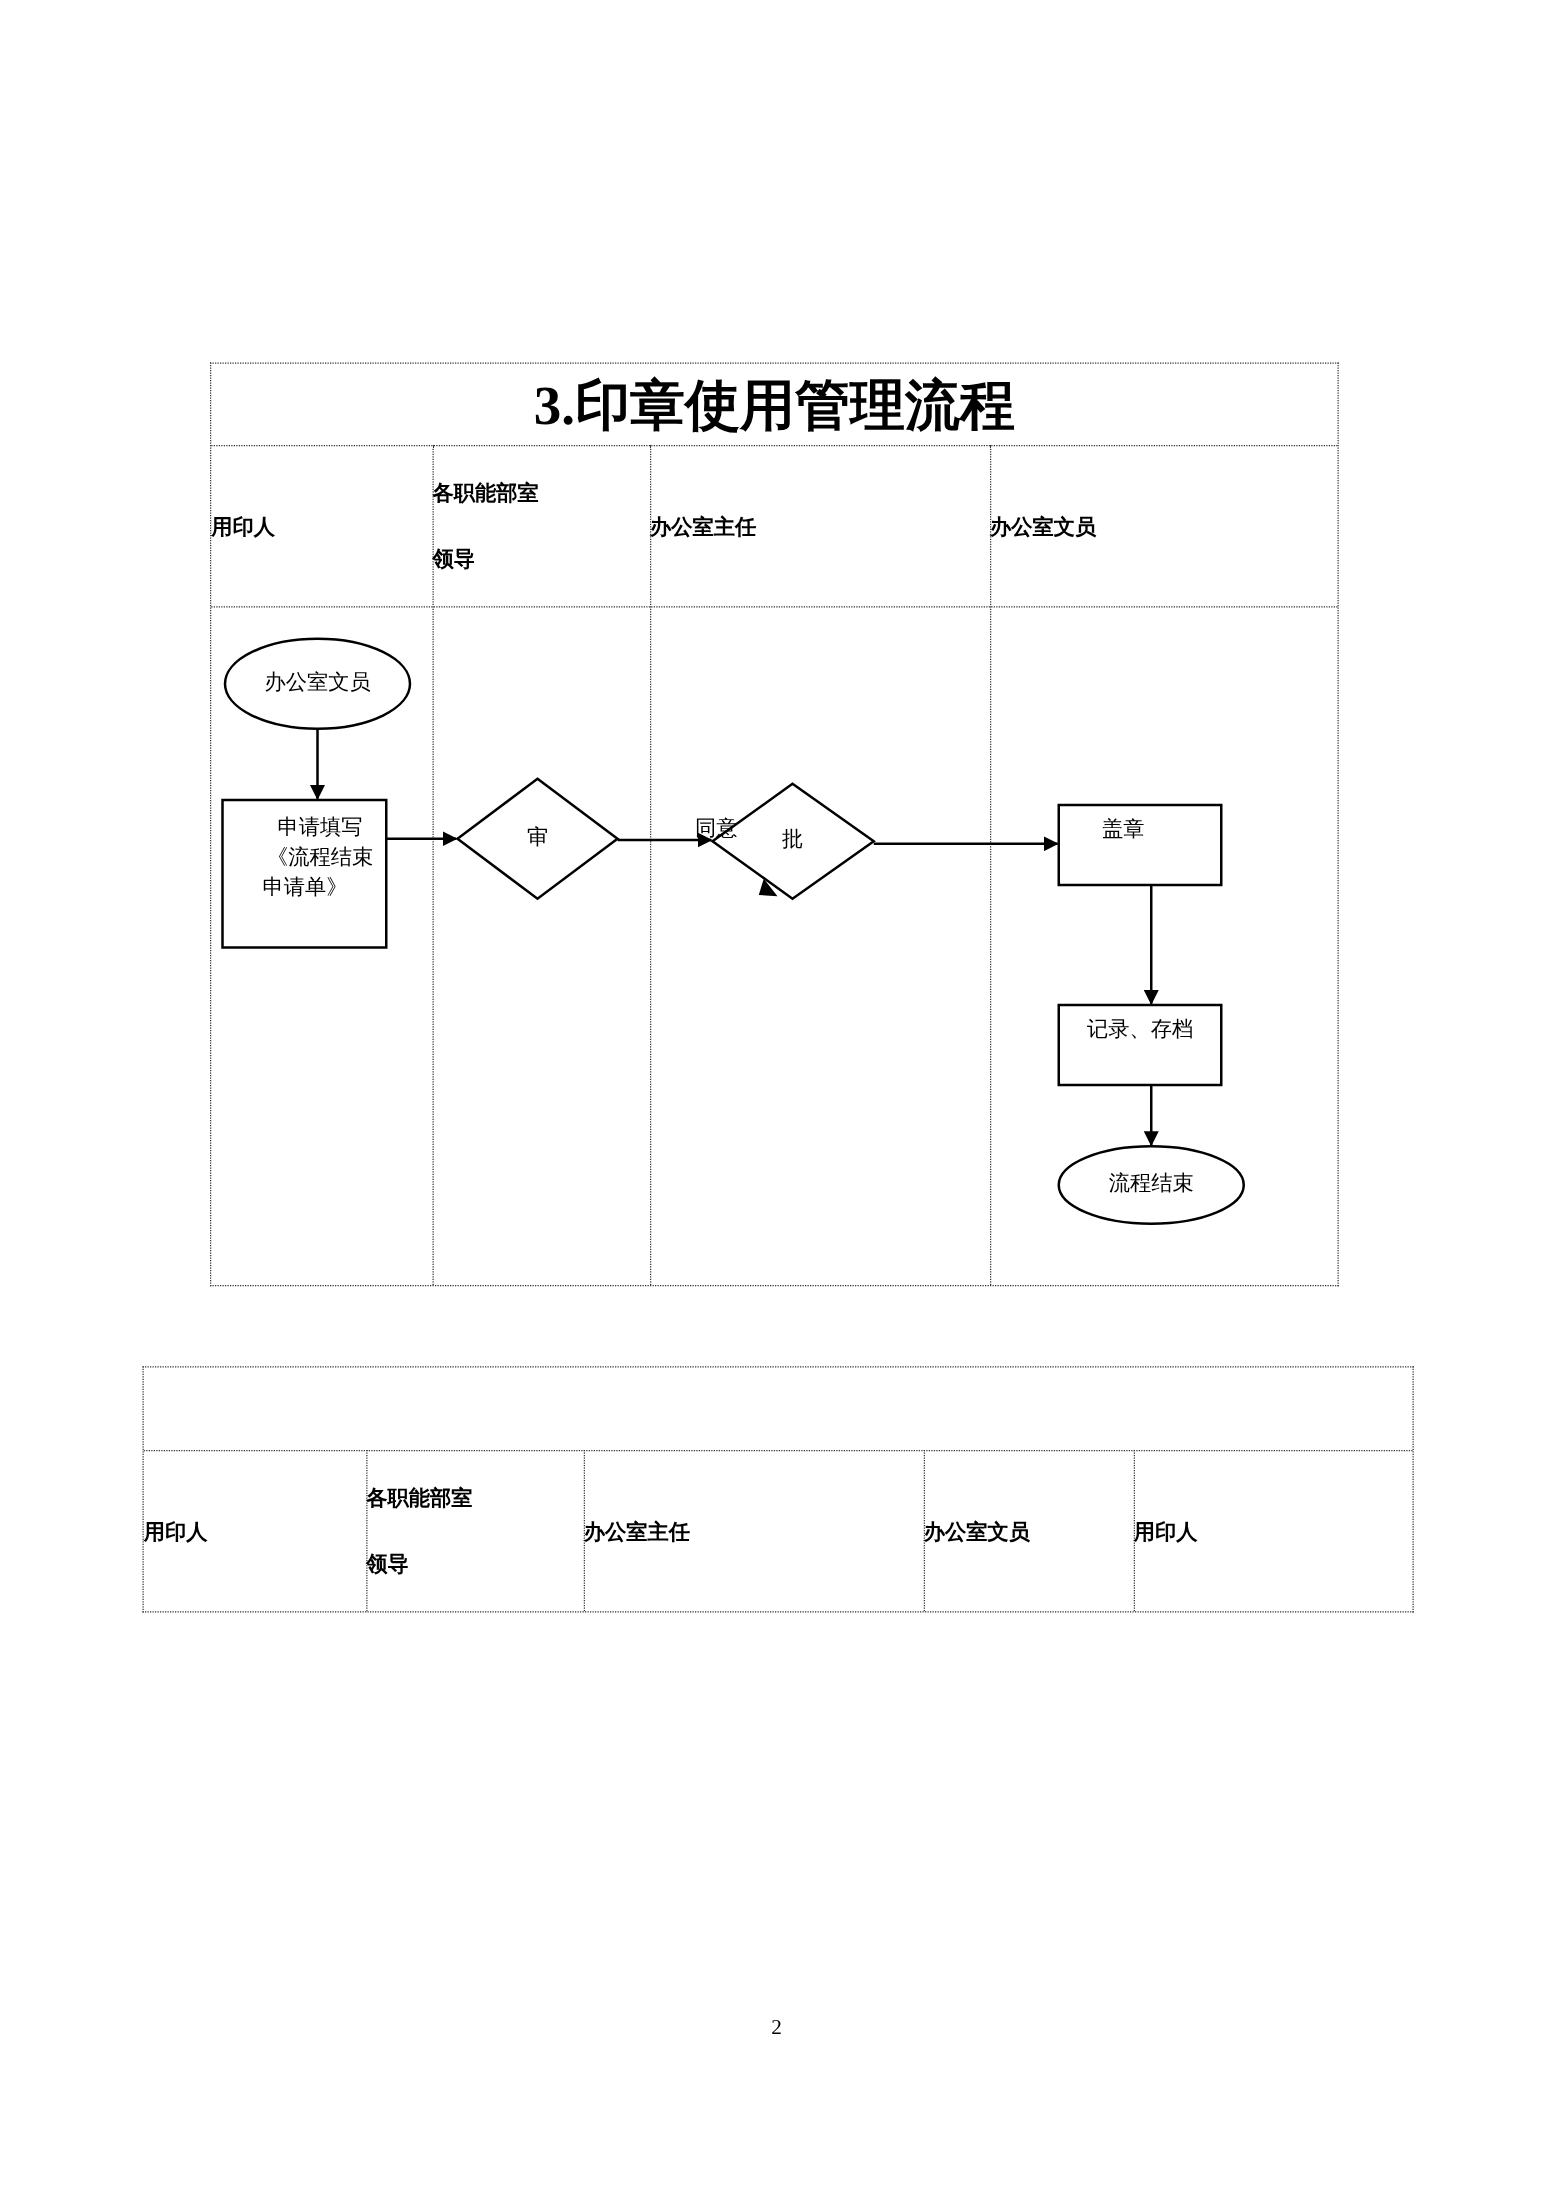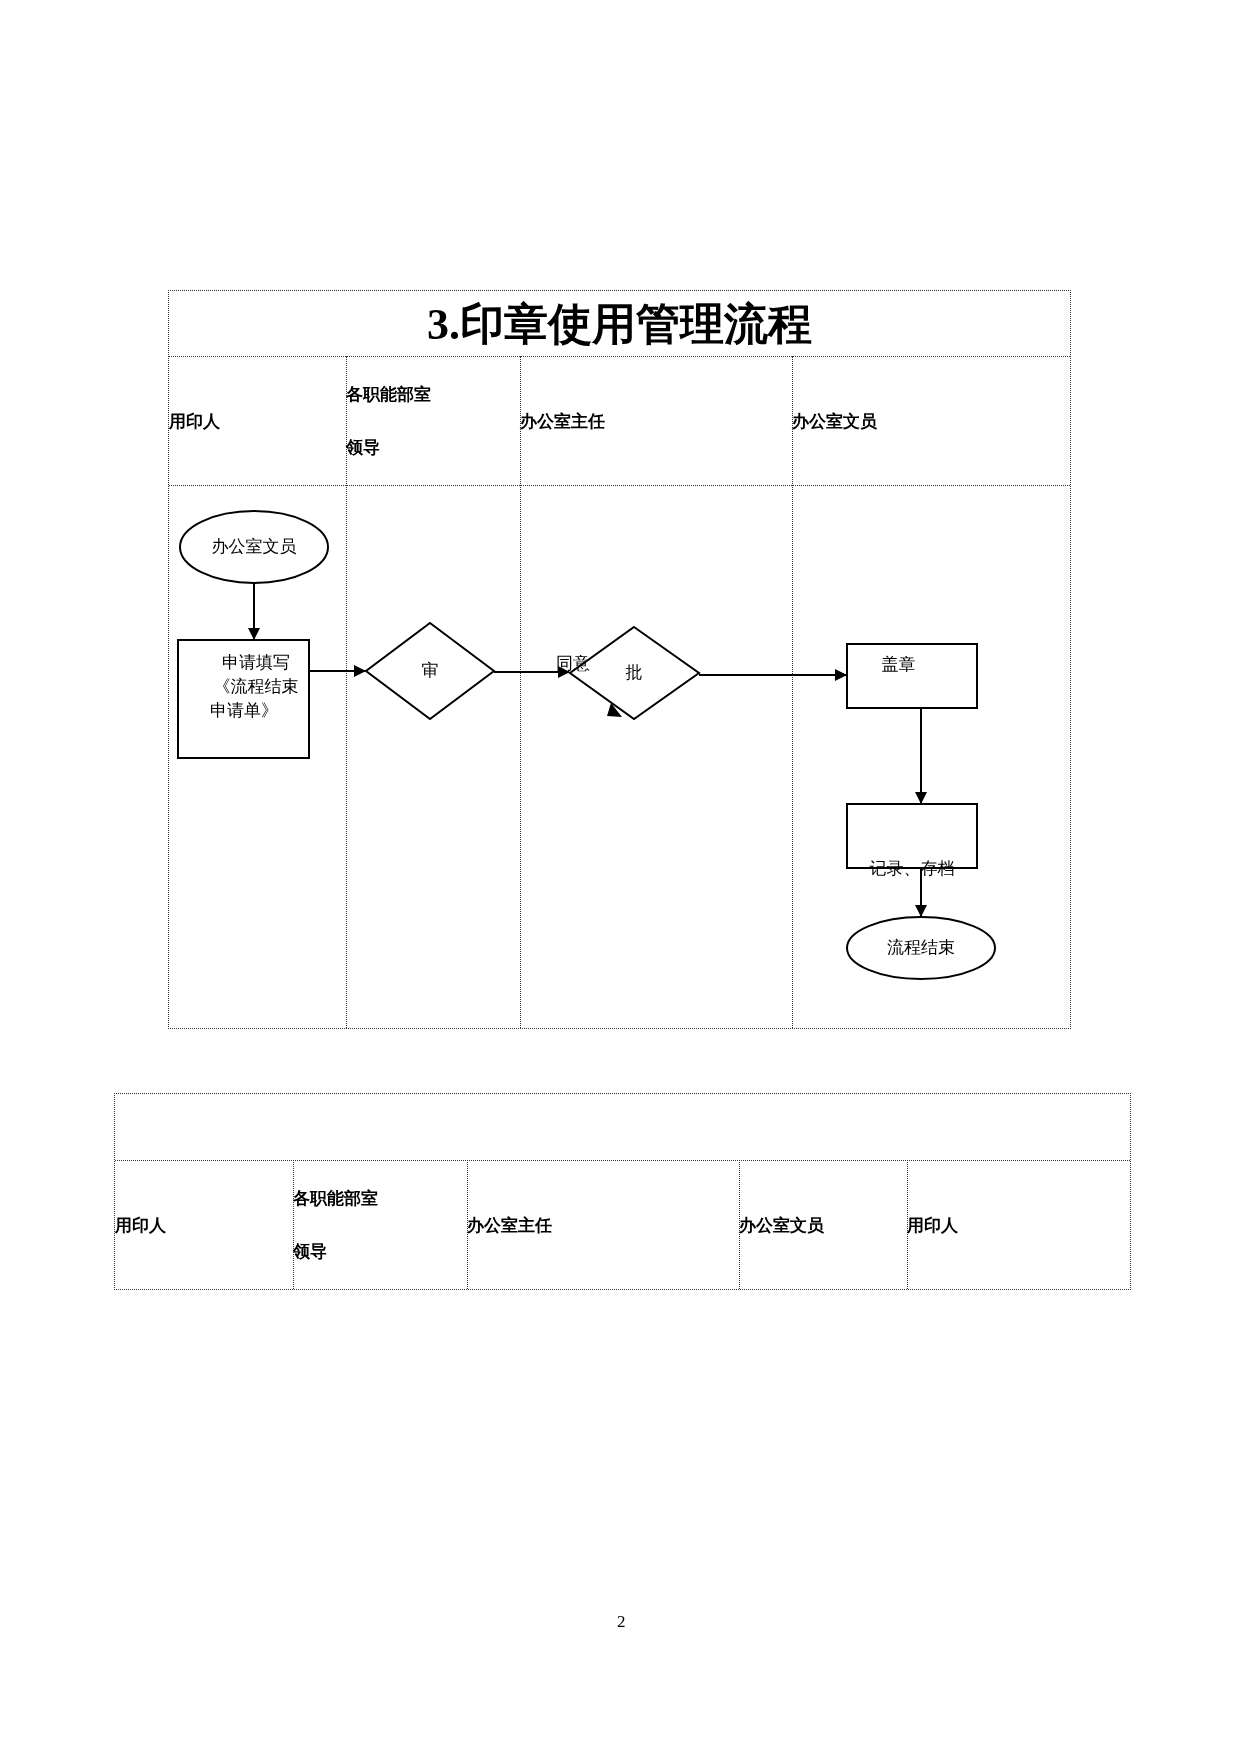--- a/index.html
+++ b/index.html
@@ -83,21 +83,21 @@
 <div class="node-text" style="left:180px; width:148px; top:534px;">办公室文员</div>
 <div class="node-text" style="left:178px; width:156px; top:650px; text-align:center;">
   <div>申请填写</div>
   <div>《流程结束</div>
   <div style="padding-right:24px;">申请单》</div>
 </div>
 <div class="node-text" style="left:410px; width:40px; top:658px;">审</div>
 <div class="node-text" style="left:530px; top:651px; text-align:left;margin-left:26px;">同意</div>
 <div class="node-text" style="left:614px; width:40px; top:660px;">批</div>
 <div class="node-text" style="left:847px; width:103px; top:652px;">盖章</div>
-<div class="node-text" style="left:847px; width:130px; top:812px;margin-top:44px;">记录、存档</div>
+<div class="node-text" style="left:847px; width:130px; top:812px;">记录、存档</div>
 <div class="node-text" style="left:847px; width:148px; top:935px;">流程结束</div>
 
 <div class="tbl" style="left:114px; top:1093px; width:1017px; height:197px;">
   <div class="hline" style="top:66px;"></div>
   <div class="vline" style="left:178px; top:66px; bottom:0;"></div>
   <div class="vline" style="left:352px; top:66px; bottom:0;"></div>
   <div class="vline" style="left:624px; top:66px; bottom:0;"></div>
   <div class="vline" style="left:792px; top:66px; bottom:0;"></div>
 
   <div class="colhead" style="left:0; width:178px; top:67px; height:128px;">

